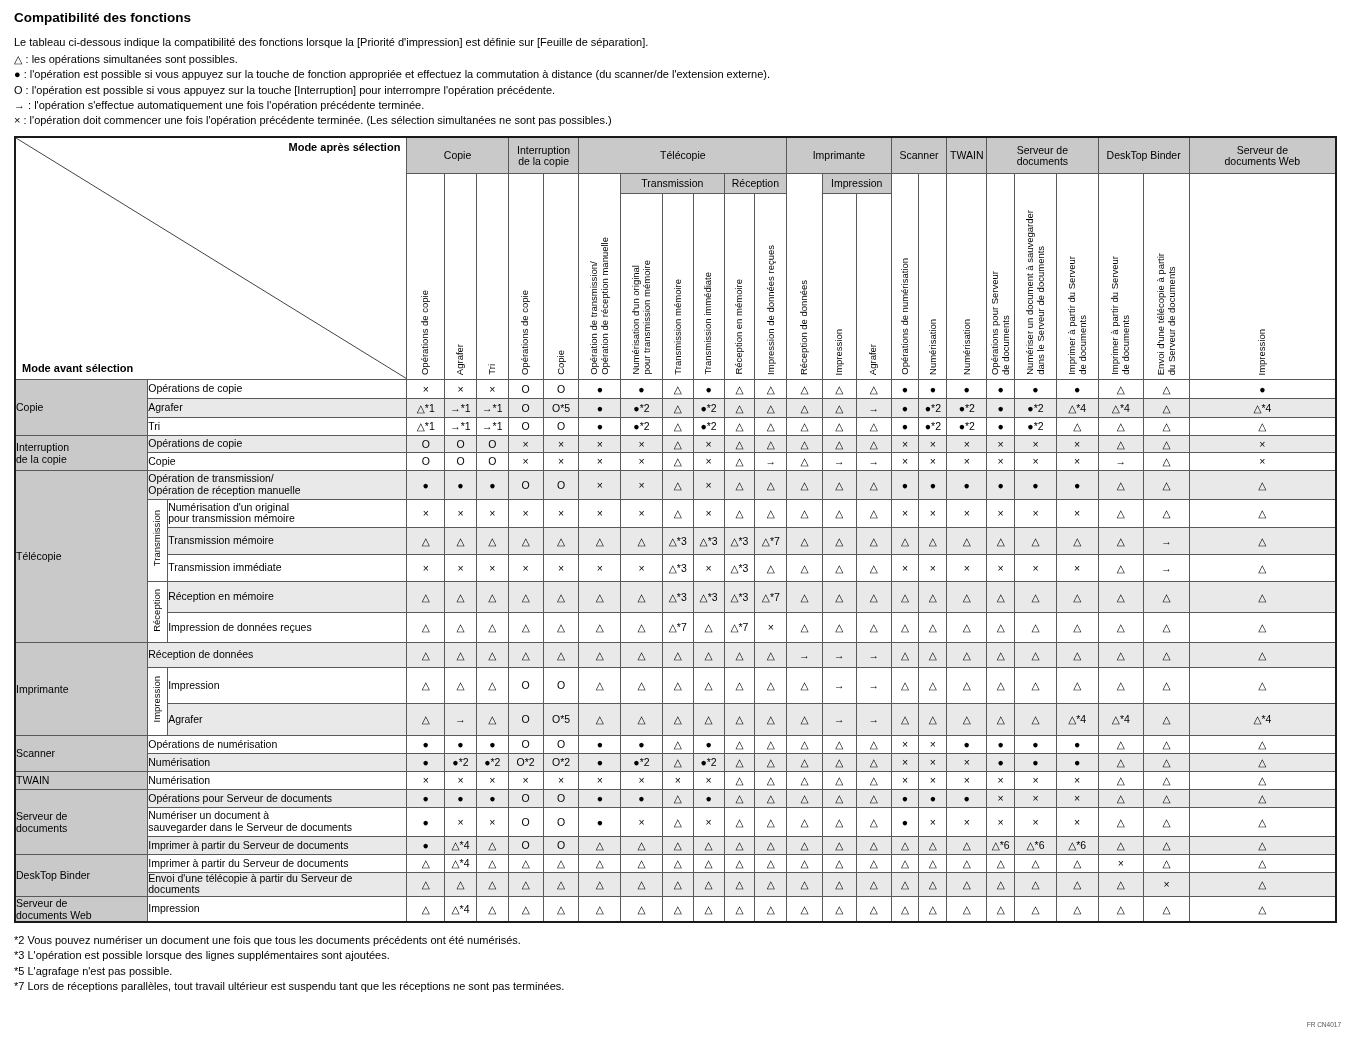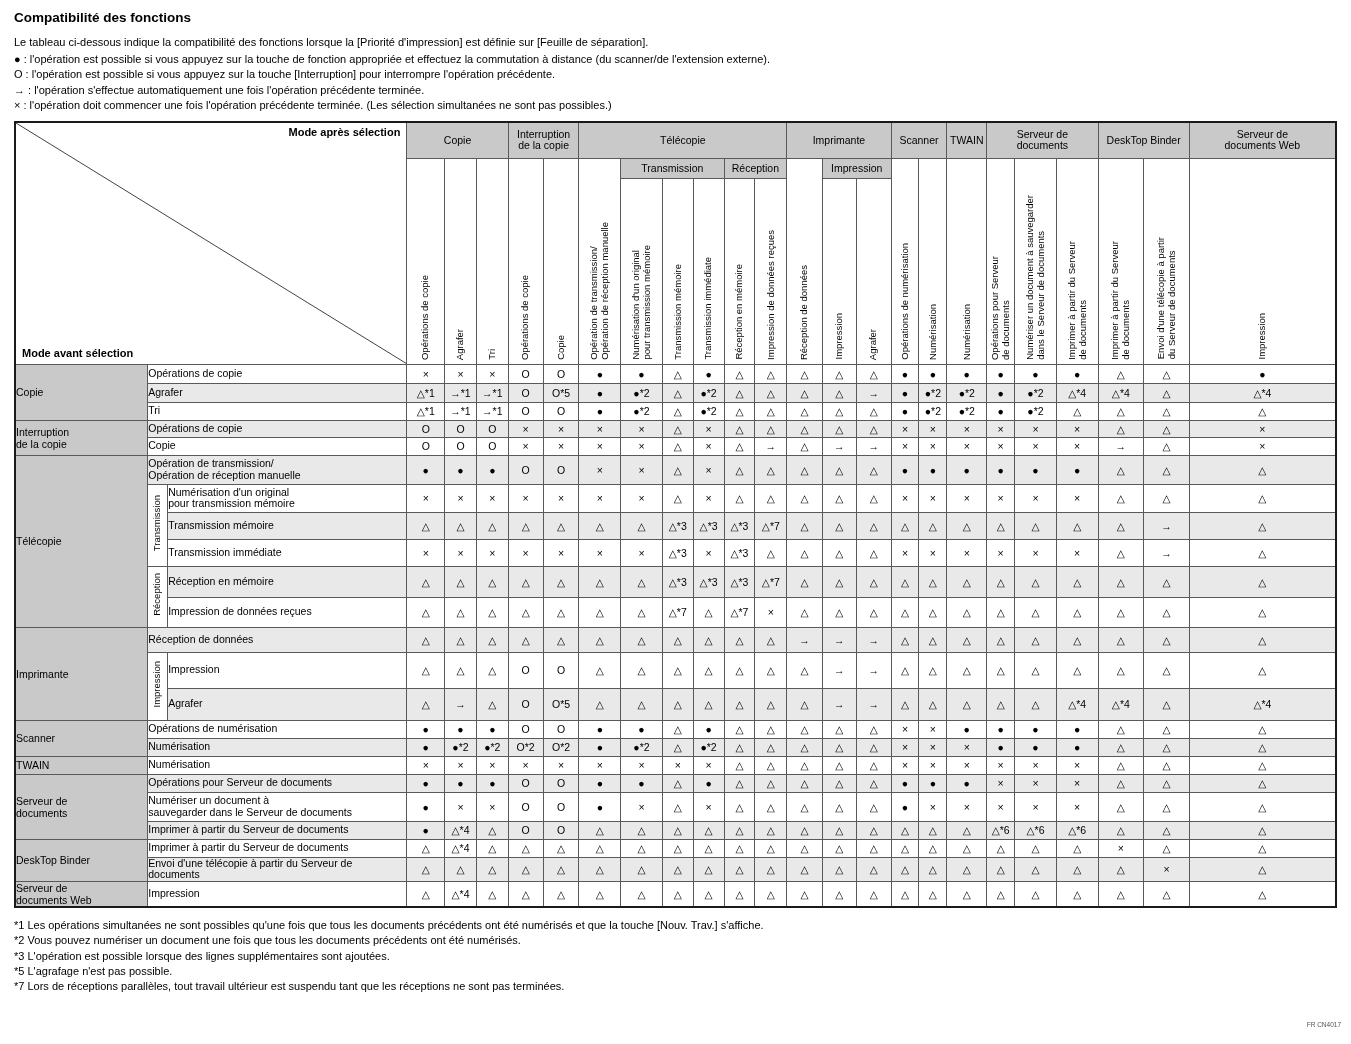--- a/index.html
+++ b/index.html
@@ -36,20 +36,21 @@
   .footnote { font-size:11px; line-height:15.4px; }
   .doccode { position:absolute; right:10px; bottom:16px; font-size:6.5px; color:#555; }
 </style>
 </head>
 <body>
 
 <div class="page">
   <div class="title">Compatibilité des fonctions</div>
   <div class="intro">Le tableau ci-dessous indique la compatibilité des fonctions lorsque la [Priorité d'impression] est définie sur [Feuille de séparation].</div>
   <div class="legend">
+      <div class="legend-line">△ : les opérations simultanées sont possibles.</div>
       <div class="legend-line">● : l'opération est possible si vous appuyez sur la touche de fonction appropriée et effectuez la commutation à distance (du scanner/de l'extension externe).</div>
       <div class="legend-line">O : l'opération est possible si vous appuyez sur la touche [Interruption] pour interrompre l'opération précédente.</div>
       <div class="legend-line">→ : l'opération s'effectue automatiquement une fois l'opération précédente terminée.</div>
       <div class="legend-line">× : l'opération doit commencer une fois l'opération précédente terminée. (Les sélection simultanées ne sont pas possibles.)</div>
     </div>
   <div>
       <table class="compat">
         <colgroup>
           <col style="width: 134px;">
           <col style="width: 20px;">
@@ -752,20 +753,19 @@
             <td class="sym w bt">△</td>
             <td class="sym w bt">△</td>
             <td class="sym w bt bl">△</td>
             <td class="sym w bt">△</td>
             <td class="sym w bt bl">△</td>
           </tr>
         </tbody>
       </table>
     </div>
   <div class="footnotes">
-      <div class="footnote">*1 Les opérations simultanées ne sont possibles qu'une fois que tous les documents précédents ont été numérisés et que la touche [Nouv. Trav.] s'affiche.</div>
       <div class="footnote">*2 Vous pouvez numériser un document une fois que tous les documents précédents ont été numérisés.</div>
       <div class="footnote">*3 L'opération est possible lorsque des lignes supplémentaires sont ajoutées.</div>
       <div class="footnote">*5 L'agrafage n'est pas possible.</div>
       <div class="footnote">*7 Lors de réceptions parallèles, tout travail ultérieur est suspendu tant que les réceptions ne sont pas terminées.</div>
     </div>
   <div class="doccode">FR CN4017</div>
 </div>
 
 </body></html>

